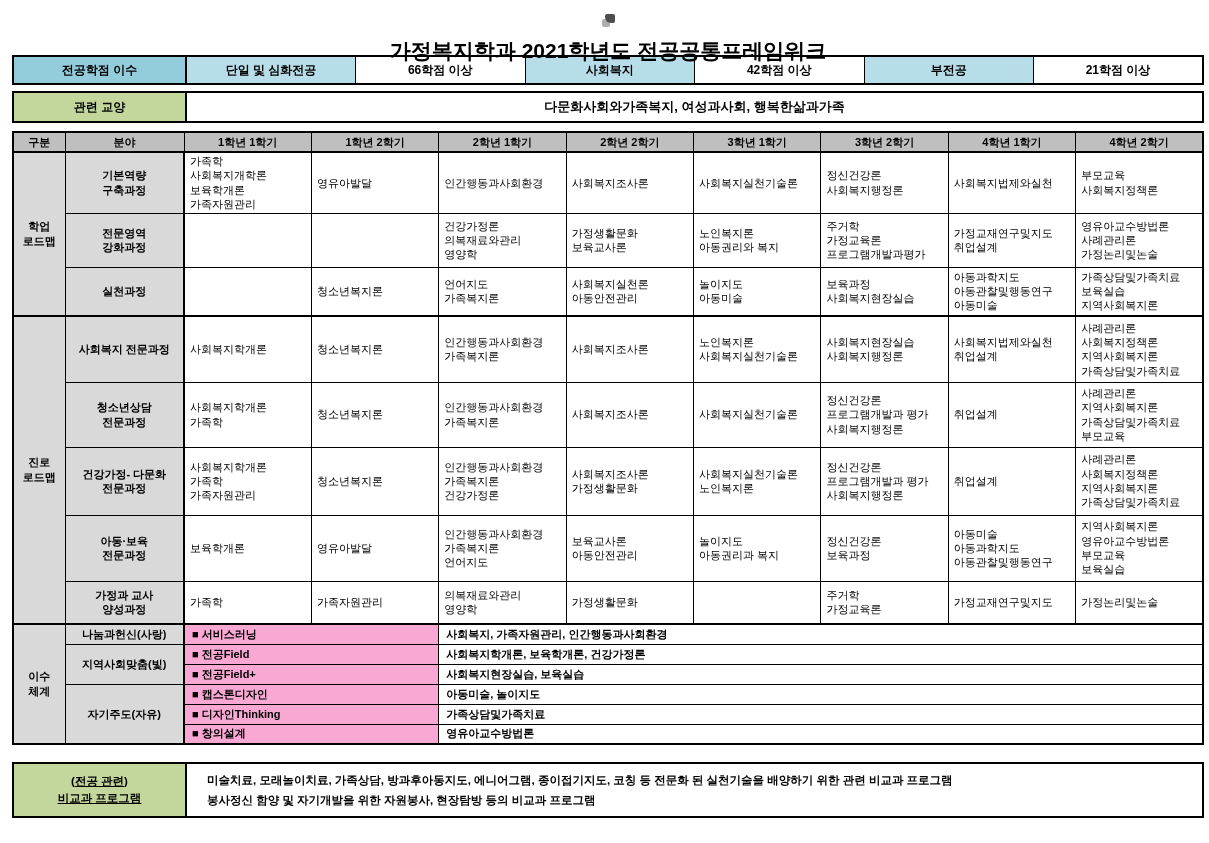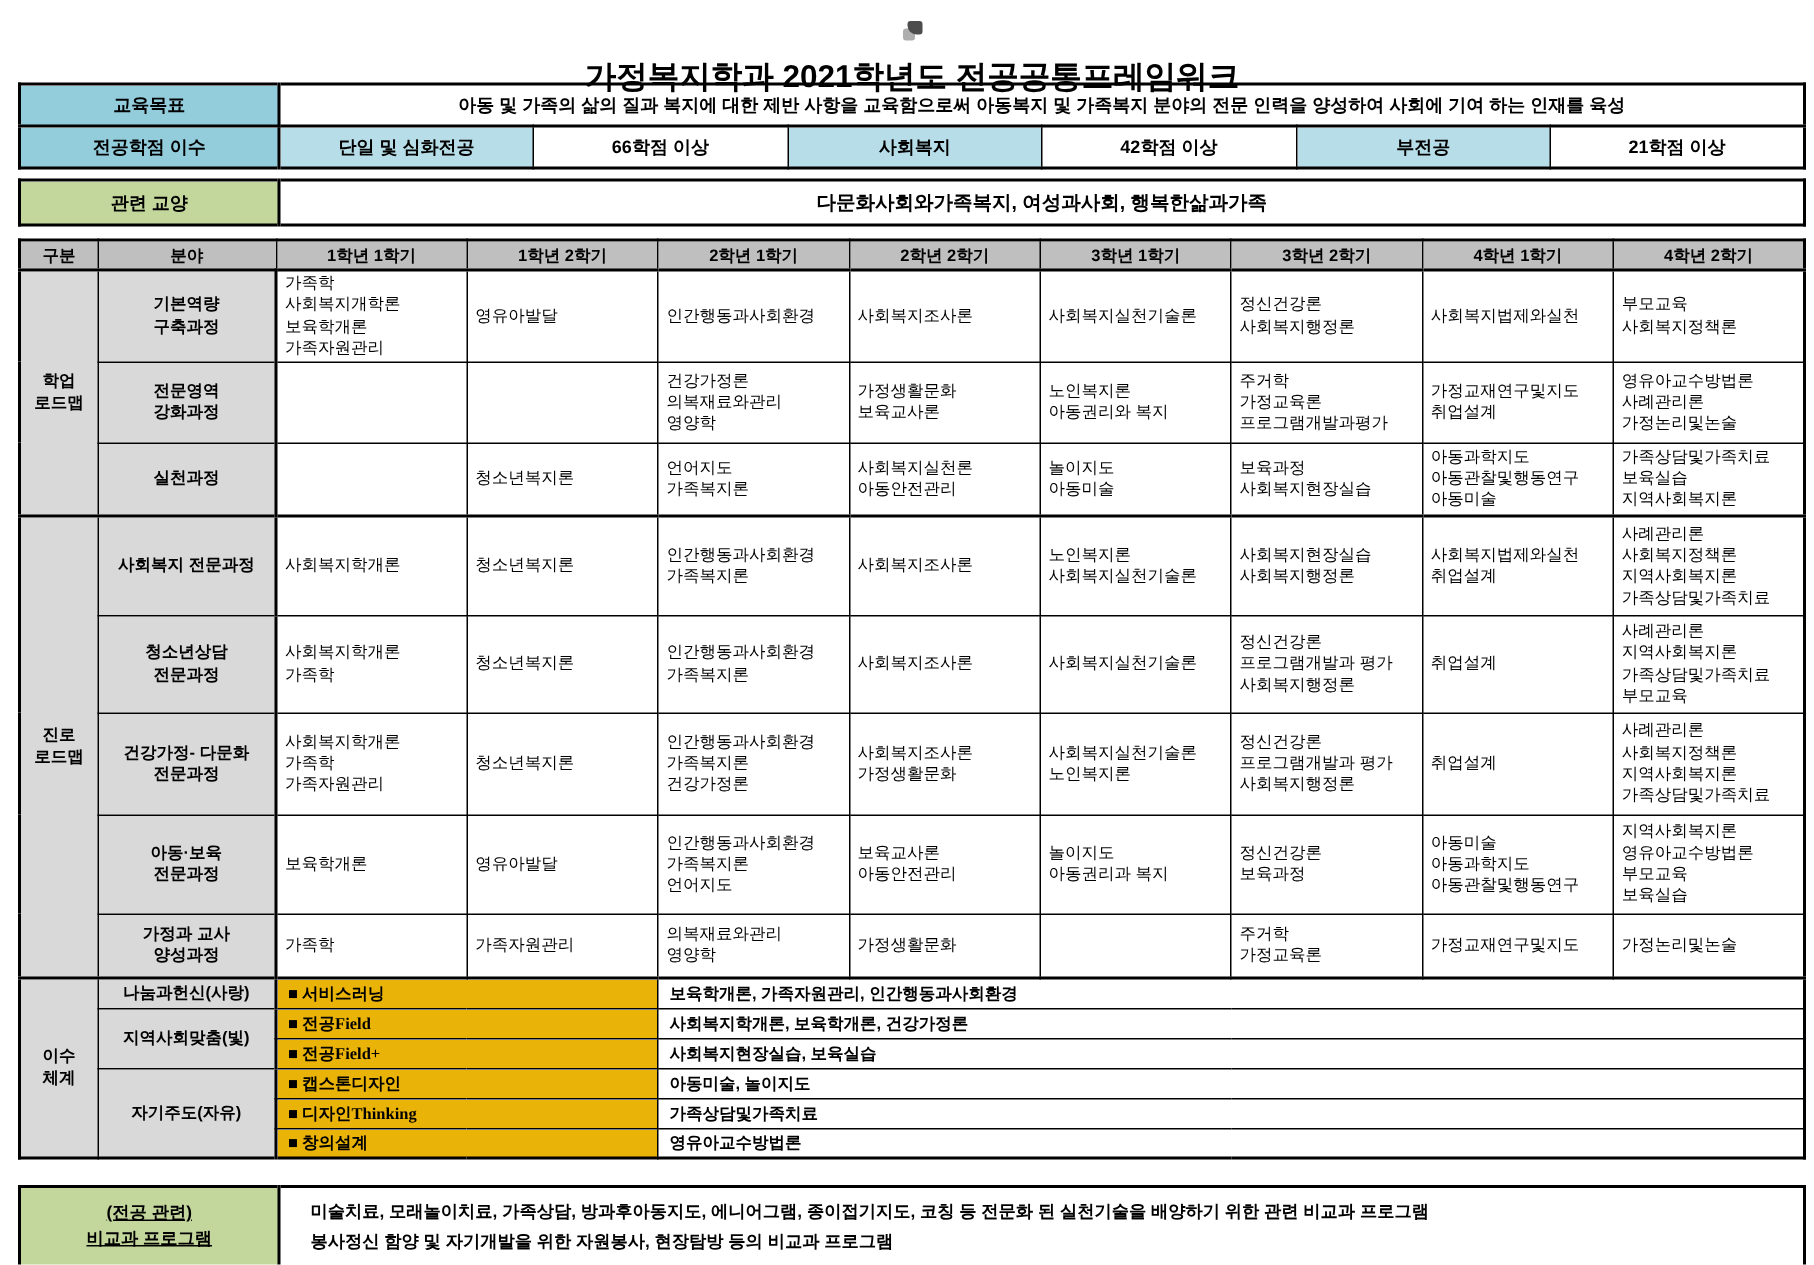--- a/index.html
+++ b/index.html
@@ -36,21 +36,21 @@
   .liberal-text { font-size: 13px; }
 
   
   .matrix-table { border: 2px solid #000; margin-bottom: 17px; }
   .matrix-table td { font-size: 11px; }
   .hd { background: #BFBFBF; text-align: center; font-weight: bold; height: 20px; }
   tr.sec-top td { border-top: 2px solid #000; }
   .grp { background: #D9D9D9; text-align: center; font-weight: bold; white-space: pre-line; font-size: 11.5px; line-height: 1.35; }
   .area { background: #D9D9D9; text-align: center; font-weight: bold; white-space: pre-line; border-right: 2px solid #000; line-height: 1.3; }
   .course { white-space: pre-line; text-align: left; vertical-align: middle; line-height: 1.3; padding-left: 5px; }
-  .prog { background: #eab308; font-weight: bold; text-align: left; padding-left: 7px; font-family: Liberation Serif, serif; }
+  .prog { background: #f9a8d4; font-weight: bold; text-align: left; padding-left: 7px; }
   .pcourses { font-weight: bold; text-align: left; padding-left: 7px; }
   tr.comp { height: 20px; }
 
   
   .extra-table { border: 2px solid #000; }
   .extra-label { background: #C3D69B; text-align: center; font-weight: bold; white-space: pre-line; border-right: 2px solid #000; font-size: 11.5px; height: 54px; line-height: 1.5; text-decoration: underline; }
   .extra-text { font-size: 11.5px; font-weight: bold; text-align: left; padding: 4px 20px; line-height: 1.75; vertical-align: middle; }
 </style>
 </head>
 <body>
@@ -69,24 +69,20 @@
     <colgroup>
       <col style="width:173px">
         <col>
         <col>
         <col>
         <col>
         <col>
         <col>
     </colgroup>
     <tbody>
-        <tr class="first">
-      <td class="lbl-teal">교육목표</td>
-      <td colspan="6">아동 및 가족의 삶의 질과 복지에 대한 제반 사항을 교육함으로써 아동복지 및 가족복지 분야의 전문 인력을 양성하여 사회에 기여 하는 인재를 육성</td>
-    </tr>
     <tr>
       <td class="lbl-teal">전공학점 이수</td>
       <td class="teal-light">단일 및 심화전공</td>
       <td>66학점 이상</td>
       <td class="teal-light">사회복지</td>
       <td>42학점 이상</td>
       <td class="teal-light">부전공</td>
       <td>21학점 이상</td>
     </tr>
   </tbody>
@@ -286,21 +282,21 @@
           <td class="course">주거학
 가정교육론</td>
           <td class="course">가정교재연구및지도</td>
           <td class="course">가정논리및논술</td>
         </tr>
         <tr class="comp sec-top">
           <td class="grp" rowspan="6">이수
 체계</td>
           <td class="area" rowspan="1">나눔과헌신(사랑)</td>
           <td class="prog" colspan="2">■ 서비스러닝</td>
-          <td class="pcourses" colspan="6">보육학개론, 가족자원관리, 인간행동과사회환경</td>
+          <td class="pcourses" colspan="6">사회복지, 가족자원관리, 인간행동과사회환경</td>
         </tr>
         <tr class="comp">
           <td class="area" rowspan="2">지역사회맞춤(빛)</td>
           <td class="prog" colspan="2">■ 전공Field</td>
           <td class="pcourses" colspan="6">사회복지학개론, 보육학개론, 건강가정론</td>
         </tr>
         <tr class="comp">
           <td class="prog" colspan="2">■ 전공Field+</td>
           <td class="pcourses" colspan="6">사회복지현장실습, 보육실습</td>
         </tr>

